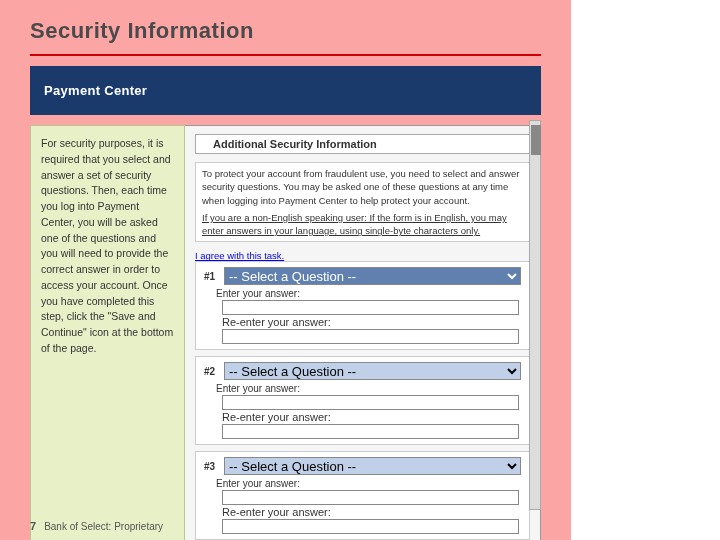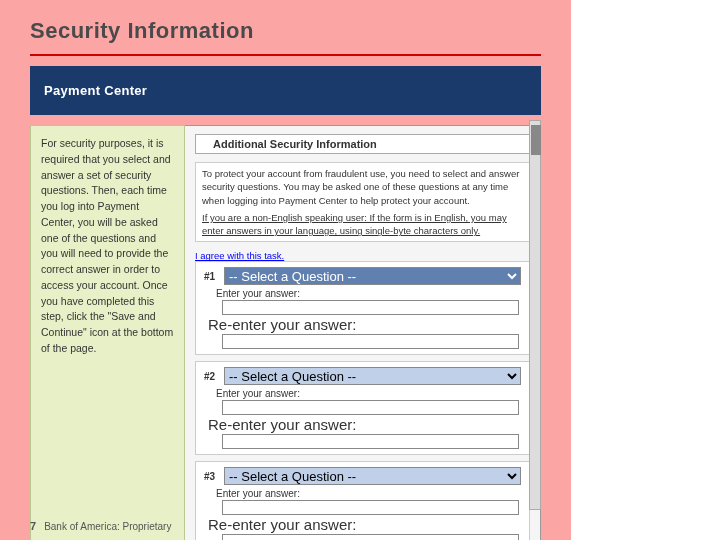--- a/index.html
+++ b/index.html
@@ -162,23 +162,23 @@
       display: block;
       margin-left: 18px;
       width: calc(100% - 20px);
       height: 15px;
       font-size: 9.5px;
       border: 1px solid #888;
       background: #fff;
       margin-bottom: 1px;
     }
     .confirm-label {
-      font-size: 15px;
-      color: #333;
-      margin-left: 4px;
+      font-size: 11px;
+      color: #333;
+      margin-left: 18px;
       display: block;
       margin-bottom: 1px;
     }
     .confirm-input {
       display: block;
       margin-left: 18px;
       width: calc(100% - 20px);
       height: 15px;
       font-size: 9.5px;
       border: 1px solid #888;
@@ -317,16 +317,16 @@
     </div>
 
   </div>
 
   <div class="scrollbar-area">
     <div class="scrollbar-thumb"></div>
   </div>
 
   <div class="page-footer">
     <span class="footer-number">7</span>
-    <span>Bank of America: Proprietary</span>
+    <span>Bank of Select: Proprietary</span>
   </div>
 
 </div>
 
 </body></html>

